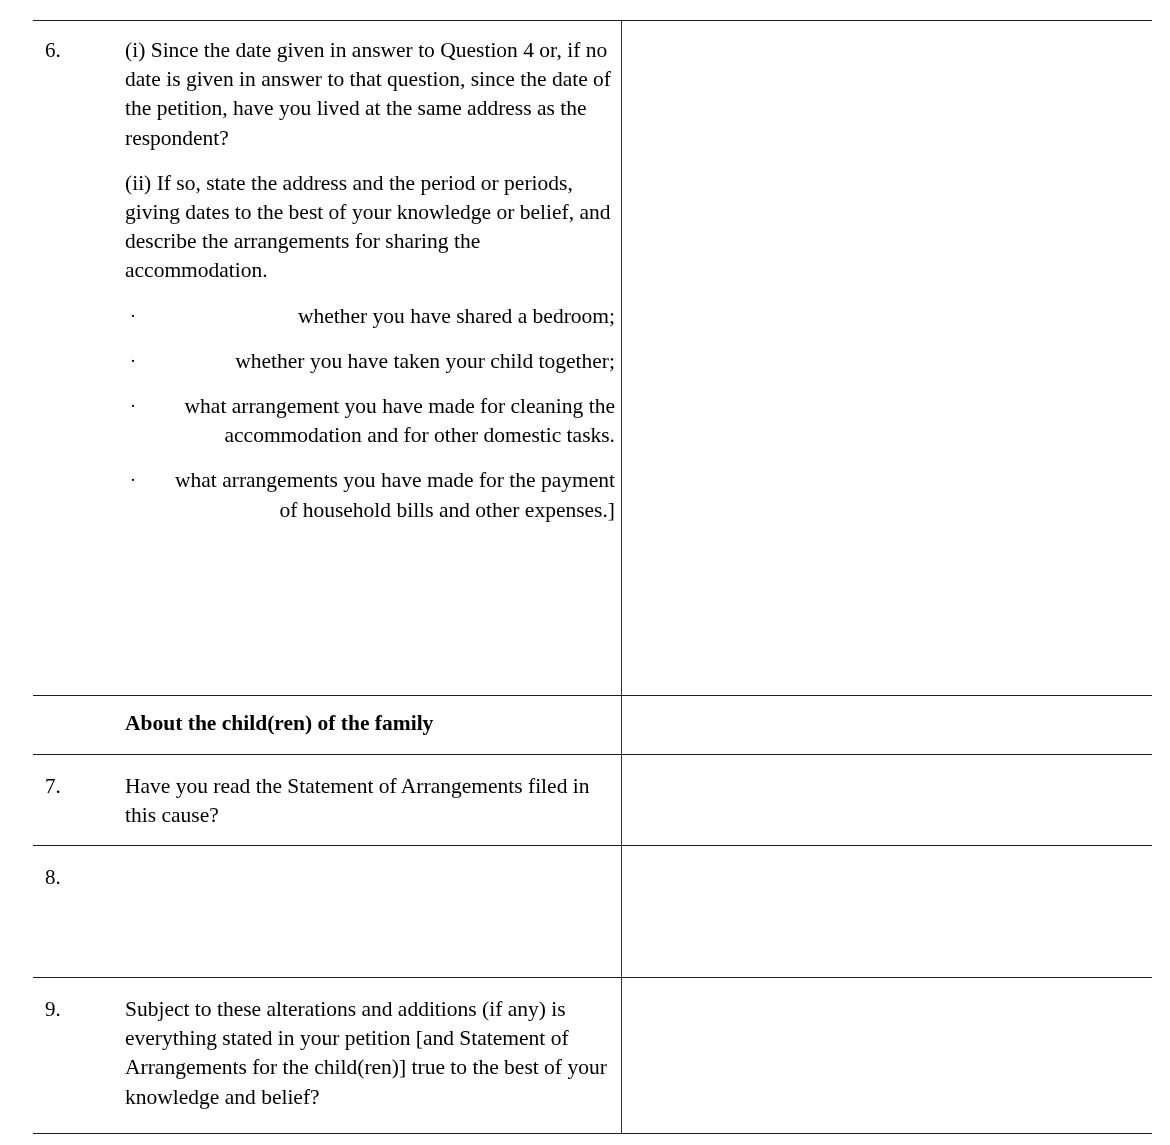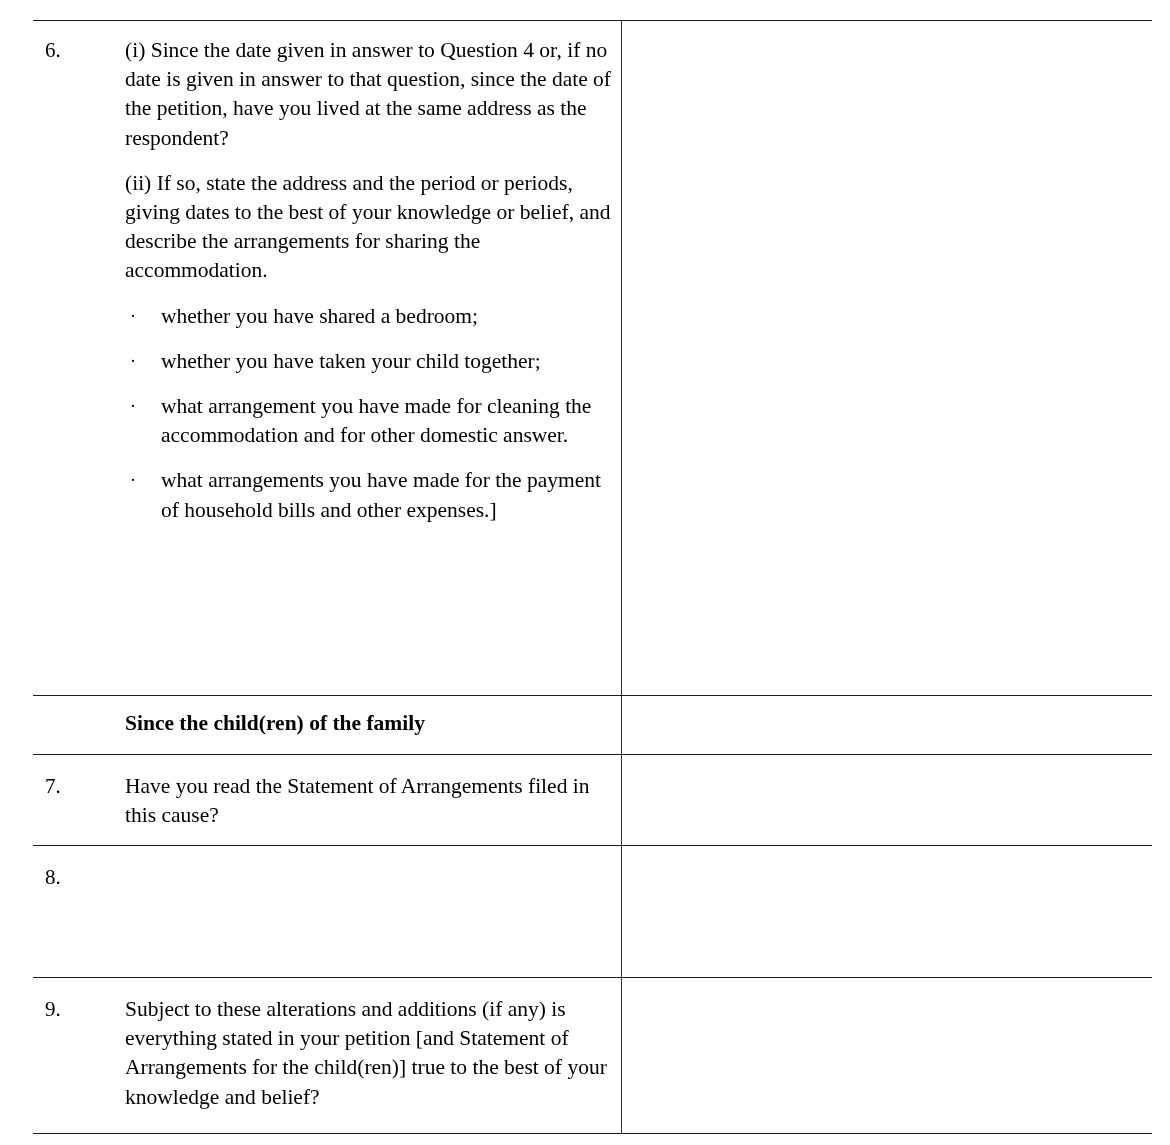--- a/index.html
+++ b/index.html
@@ -95,20 +95,21 @@
   }
   ul.bullets li .bullet-dot {
     position: absolute;
     left: 5px;
     top: 0;
     font-size: 18px;
     line-height: 29.2px;
   }
   .bullet-text {
     display: block;
+    text-align: right;
   }
 </style>
 </head>
 <body>
 
 <div>
 
   <div class="rule" style="top:20px;"></div>
   <div class="rule" style="top:695px;"></div>
   <div class="rule" style="top:754px;"></div>
@@ -131,34 +132,34 @@
         <li>
           <span class="bullet-dot">·</span>
           <span class="bullet-text">whether you have shared a bedroom;</span>
         </li>
         <li>
           <span class="bullet-dot">·</span>
           <span class="bullet-text">whether you have taken your child together;</span>
         </li>
         <li>
           <span class="bullet-dot">·</span>
-          <span class="bullet-text">what arrangement you have made for cleaning the accommodation and for other domestic answer.</span>
+          <span class="bullet-text">what arrangement you have made for cleaning the accommodation and for other domestic tasks.</span>
         </li>
         <li>
           <span class="bullet-dot">·</span>
           <span class="bullet-text">what arrangements you have made for the payment of household bills and other expenses.]</span>
         </li>
       </ul>
     </div>
     <div class="answer-cell" style="height:675px;"></div>
   </div>
 
   <div class="row" style="top:695px; height:59px;">
     <div class="num-cell" style="top:14px;"></div>
-    <div class="heading-cell" style="top:14px;">Since the child(ren) of the family</div>
+    <div class="heading-cell" style="top:14px;">About the child(ren) of the family</div>
     <div class="answer-cell" style="height:59px;"></div>
   </div>
 
   <div class="row" style="top:754px; height:91px;">
     <div class="num-cell" style="top:18px;">7.</div>
     <div class="text-cell" style="top:18px;">
       <p class="para">Have you read the Statement of Arrangements filed in this cause?</p>
     </div>
     <div class="answer-cell" style="height:91px;"></div>
   </div>

